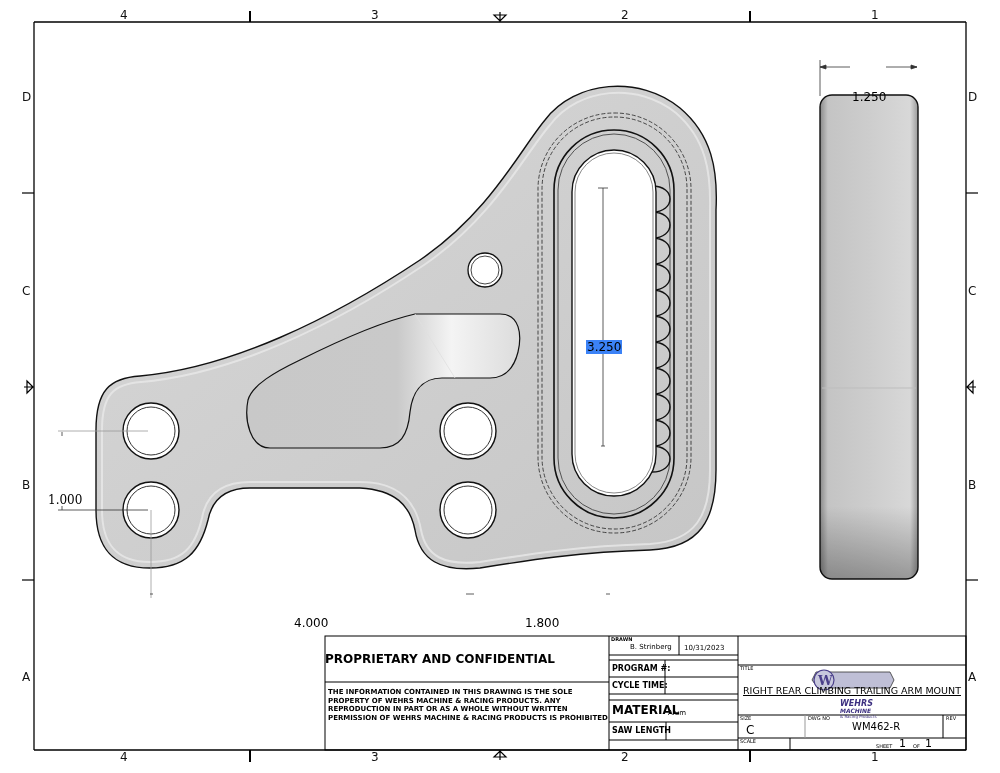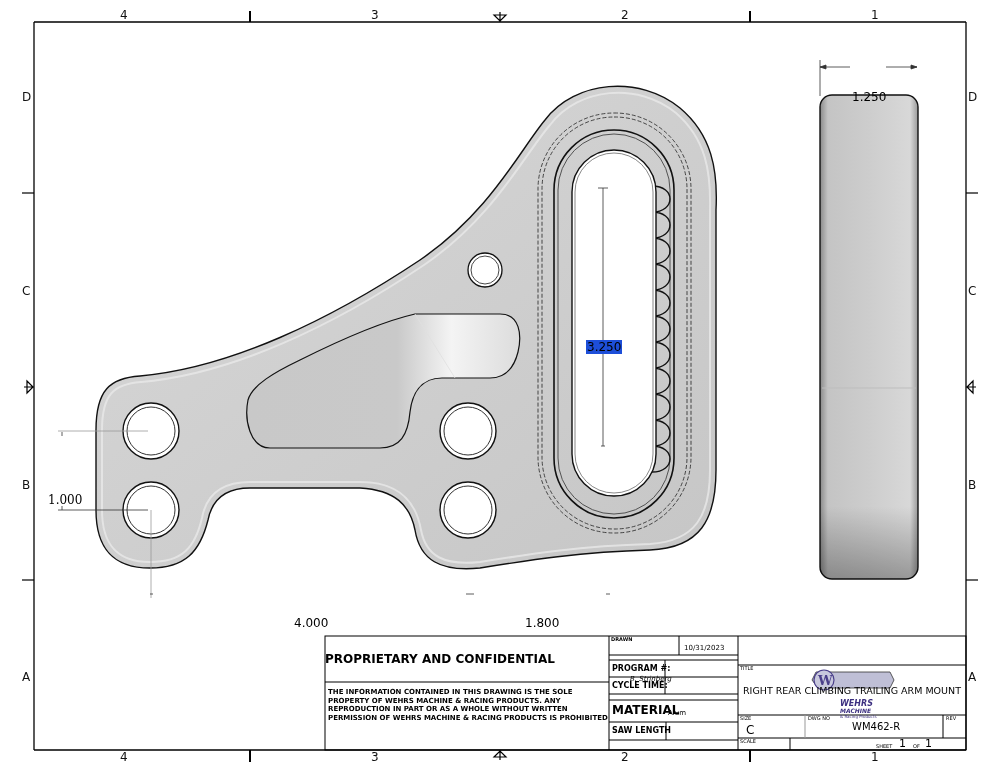--- a/index.html
+++ b/index.html
@@ -234,33 +234,33 @@
 <div class="zone-lbl" style="left:22px;top:670px;">A</div>
 
 <div class="zone-lbl" style="left:968px;top:90px;">D</div>
 <div class="zone-lbl" style="left:968px;top:284px;">C</div>
 <div class="zone-lbl" style="left:968px;top:478px;">B</div>
 <div class="zone-lbl" style="left:968px;top:670px;">A</div>
 
 <div class="abs" style="left:48px;top:463px;font-family:'DejaVu Serif',serif;font-size:12px;">1.000</div>
 <div class="abs" style="left:294px;top:586px;font-size:12px;">4.000</div>
 <div class="abs" style="left:525px;top:586px;font-size:12px;">1.800</div>
-<div class="abs" style="left:586px;top:310px;font-size:12px;background:#1d4ed8;padding:0 1px;">3.250</div>
+<div class="abs" style="left:586px;top:310px;font-size:12px;background:#3b82f6;padding:0 1px;">3.250</div>
 <div class="abs" style="left:852px;top:60px;font-size:12px;">1.250</div>
 
 <div class="tb bold" style="left:325px;top:652px;width:284px;text-align:left;font-size:12px;">PROPRIETARY AND CONFIDENTIAL</div>
 <div class="tb bold" style="left:328px;top:688px;font-size:7px;line-height:8.5px;">
   <div>THE INFORMATION CONTAINED IN THIS DRAWING IS THE SOLE</div>
   <div>PROPERTY OF WEHRS MACHINE &amp; RACING PRODUCTS. ANY</div>
   <div>REPRODUCTION IN PART OR AS A WHOLE WITHOUT WRITTEN</div>
   <div>PERMISSION OF WEHRS MACHINE &amp; RACING PRODUCTS IS PROHIBITED</div>
 </div>
 
 <div class="small-lbl bold" style="left:611px;top:637px;">DRAWN</div>
-<div class="tb" style="left:630px;top:675px;font-size:7px;font-style:italic;">B. Strinberg</div>
+<div class="tb" style="left:630px;top:643px;font-size:7px;">B. Strinberg</div>
 <div class="tb" style="left:684px;top:644px;font-size:7px;">10/31/2023</div>
 
 <div class="tb bold" style="left:612px;top:664px;font-size:8px;text-align:center;">PROGRAM #:</div>
 <div class="tb" style="left:668px;top:664px;font-size:8px;width:68px;height:11px;"></div>
 <div class="tb bold" style="left:612px;top:681px;font-size:8px;">CYCLE TIME:</div>
 <div class="tb" style="left:668px;top:681px;font-size:8px;width:68px;height:11px;"></div>
 <div class="tb bold" style="left:612px;top:703px;font-size:12px;">MATERIAL</div>
 <div class="tb" style="left:668px;top:709px;font-size:7px;">Alum</div>
 <div class="tb bold" style="left:612px;top:726px;font-size:8px;text-align:center;">SAW LENGTH</div>
 <div class="tb" style="left:668px;top:726px;font-size:8px;width:68px;height:11px;"></div>
@@ -270,21 +270,21 @@
     <path d="M6 4 L80 4 L84 12 L80 20 L8 20 L2 12 Z" fill="#bfbfd6" stroke="#333" stroke-width="0.8"></path>
     <circle cx="14" cy="12" r="10" fill="#c8c8dd" stroke="#4a3f8a" stroke-width="1.2"></circle>
     <text x="8" y="17" font-size="13" font-weight="bold" fill="#4a3f8a" font-family="DejaVu Serif, serif">W</text>
   </svg>
   <div class="abs bold" style="left:30px;top:1px;font-size:8px;color:#3c2f80;font-style:italic;">WEHRS</div>
   <div class="abs bold" style="left:30px;top:9px;font-size:6px;color:#3c2f80;font-style:italic;">MACHINE</div>
   <div class="abs" style="left:30px;top:16px;font-size:4px;color:#3c2f80;">&amp; Racing Products</div>
 </div>
 
 <div class="small-lbl" style="left:740px;top:666px;">TITLE</div>
-<div class="tb" style="left:738px;top:685px;width:228px;text-align:center;font-size:9.5px;">RIGHT REAR CLIMBING TRAILING ARM MOUNT</div>
+<div class="tb" style="left:738px;top:685px;width:228px;text-align:center;font-size:9.5px;text-decoration:underline;">RIGHT REAR CLIMBING TRAILING ARM MOUNT</div>
 
 <div class="small-lbl" style="left:740px;top:716px;">SIZE</div>
 <div class="tb" style="left:746px;top:723px;font-size:12px;">C</div>
 <div class="small-lbl" style="left:808px;top:716px;">DWG NO</div>
 <div class="tb" style="left:852px;top:721px;font-size:10px;">WM462-R</div>
 <div class="small-lbl" style="left:946px;top:716px;">REV</div>
 <div class="tb" style="left:948px;top:724px;font-size:9px;"></div>
 
 <div class="small-lbl" style="left:740px;top:739px;">SCALE</div>
 <div class="tb" style="left:760px;top:741px;font-size:7px;"></div>

